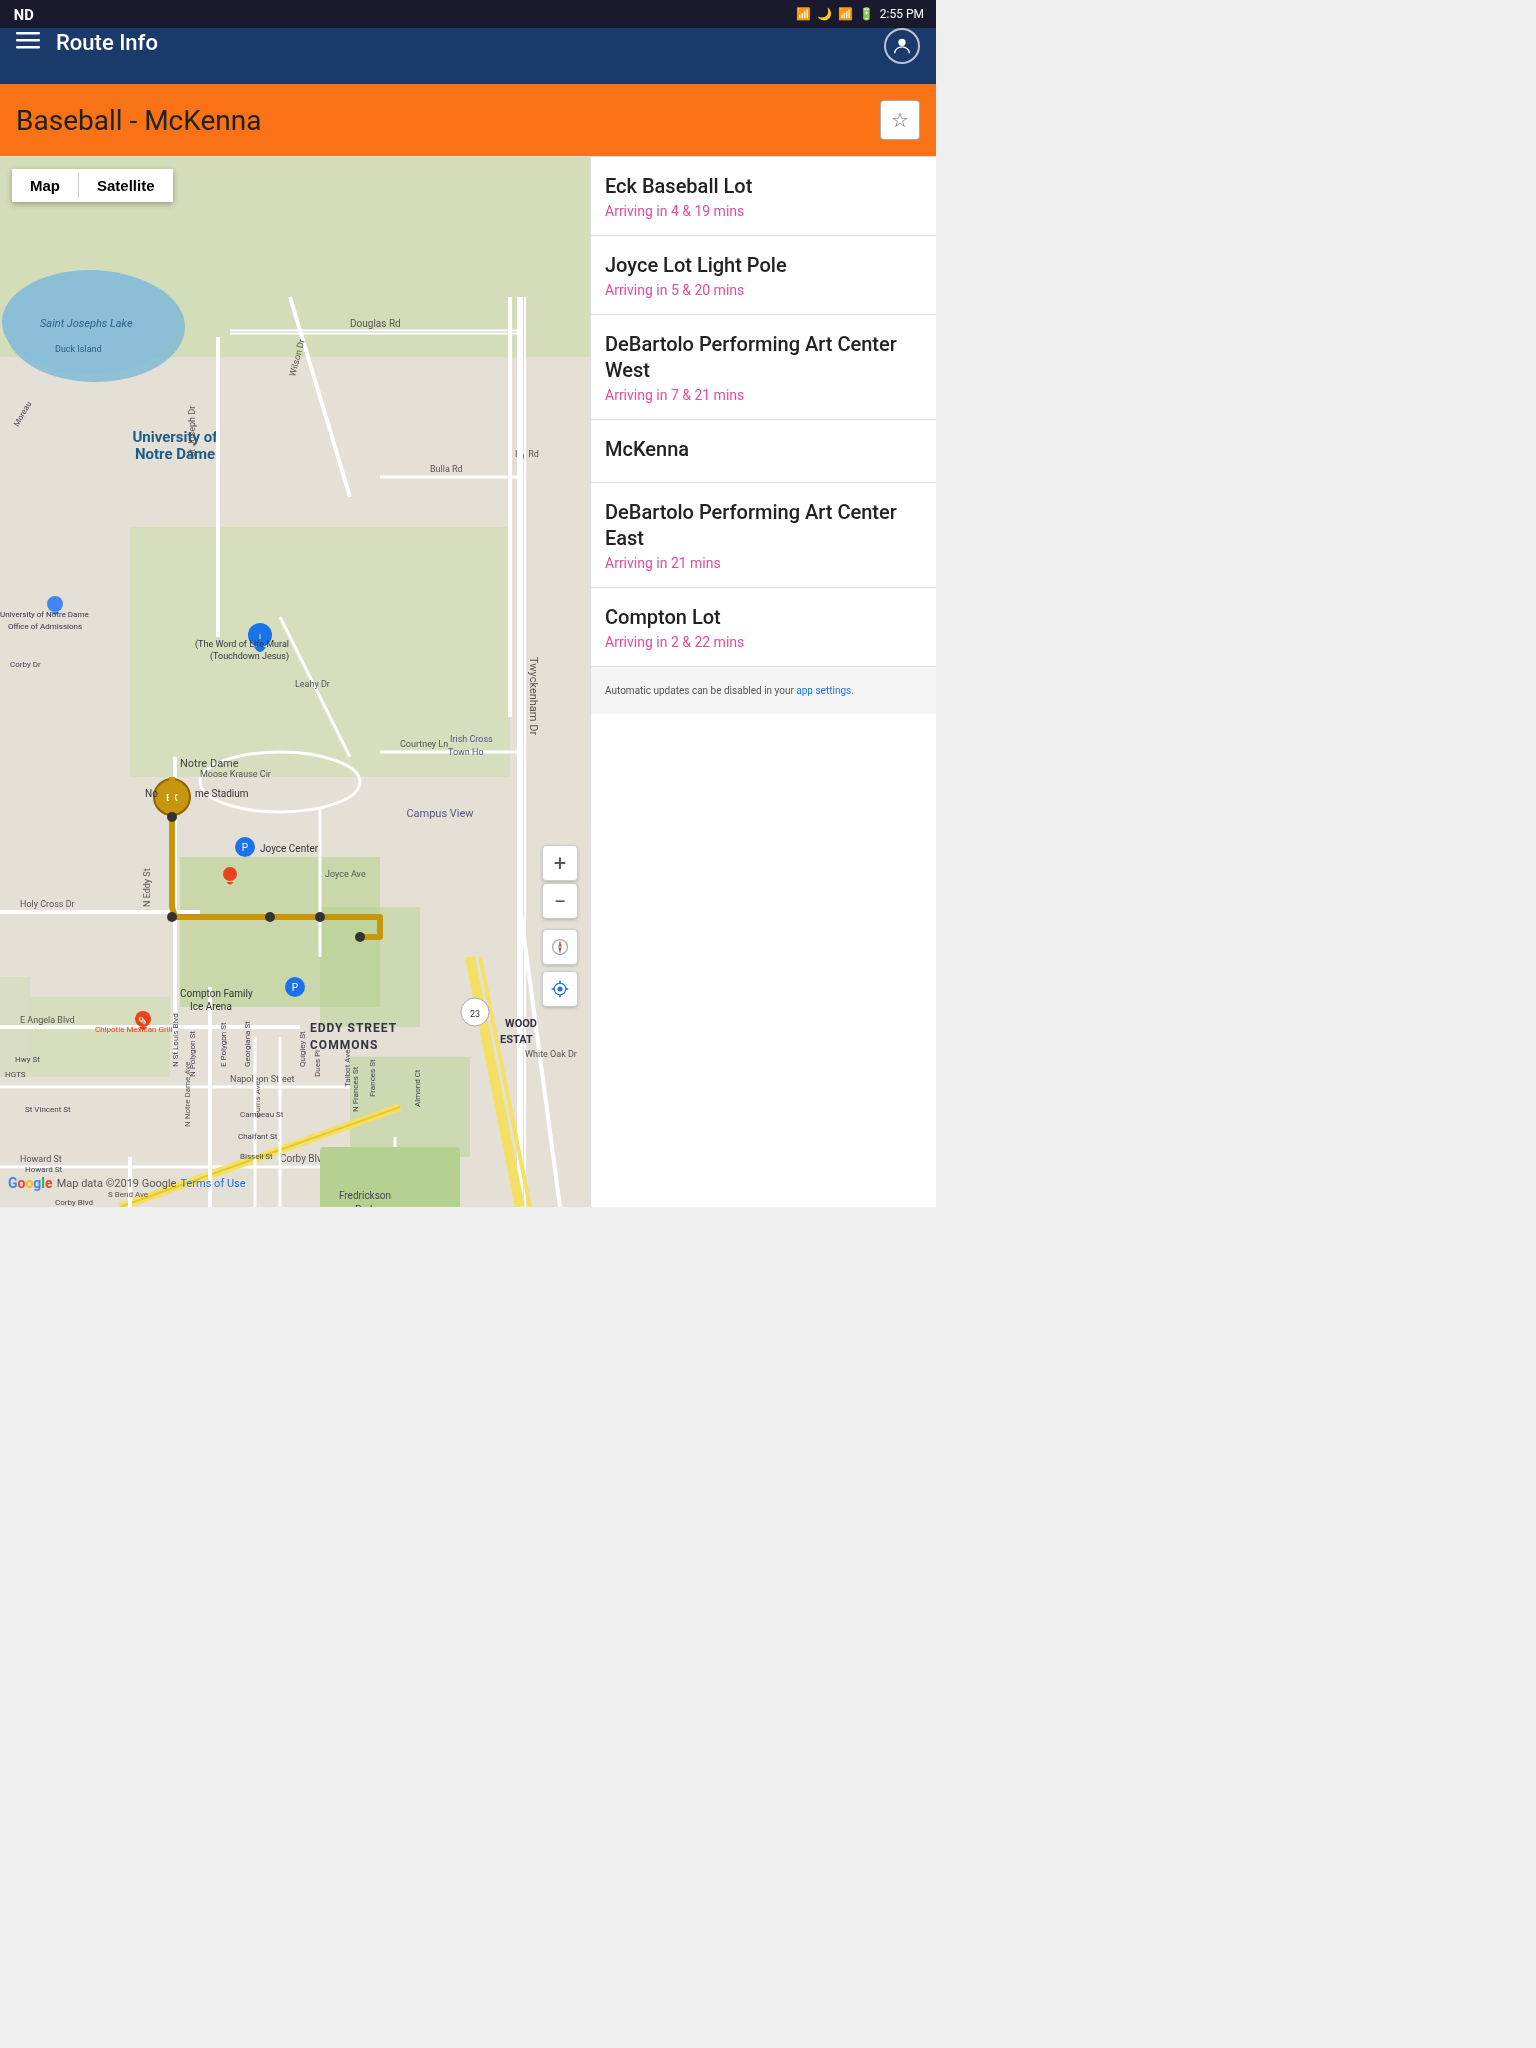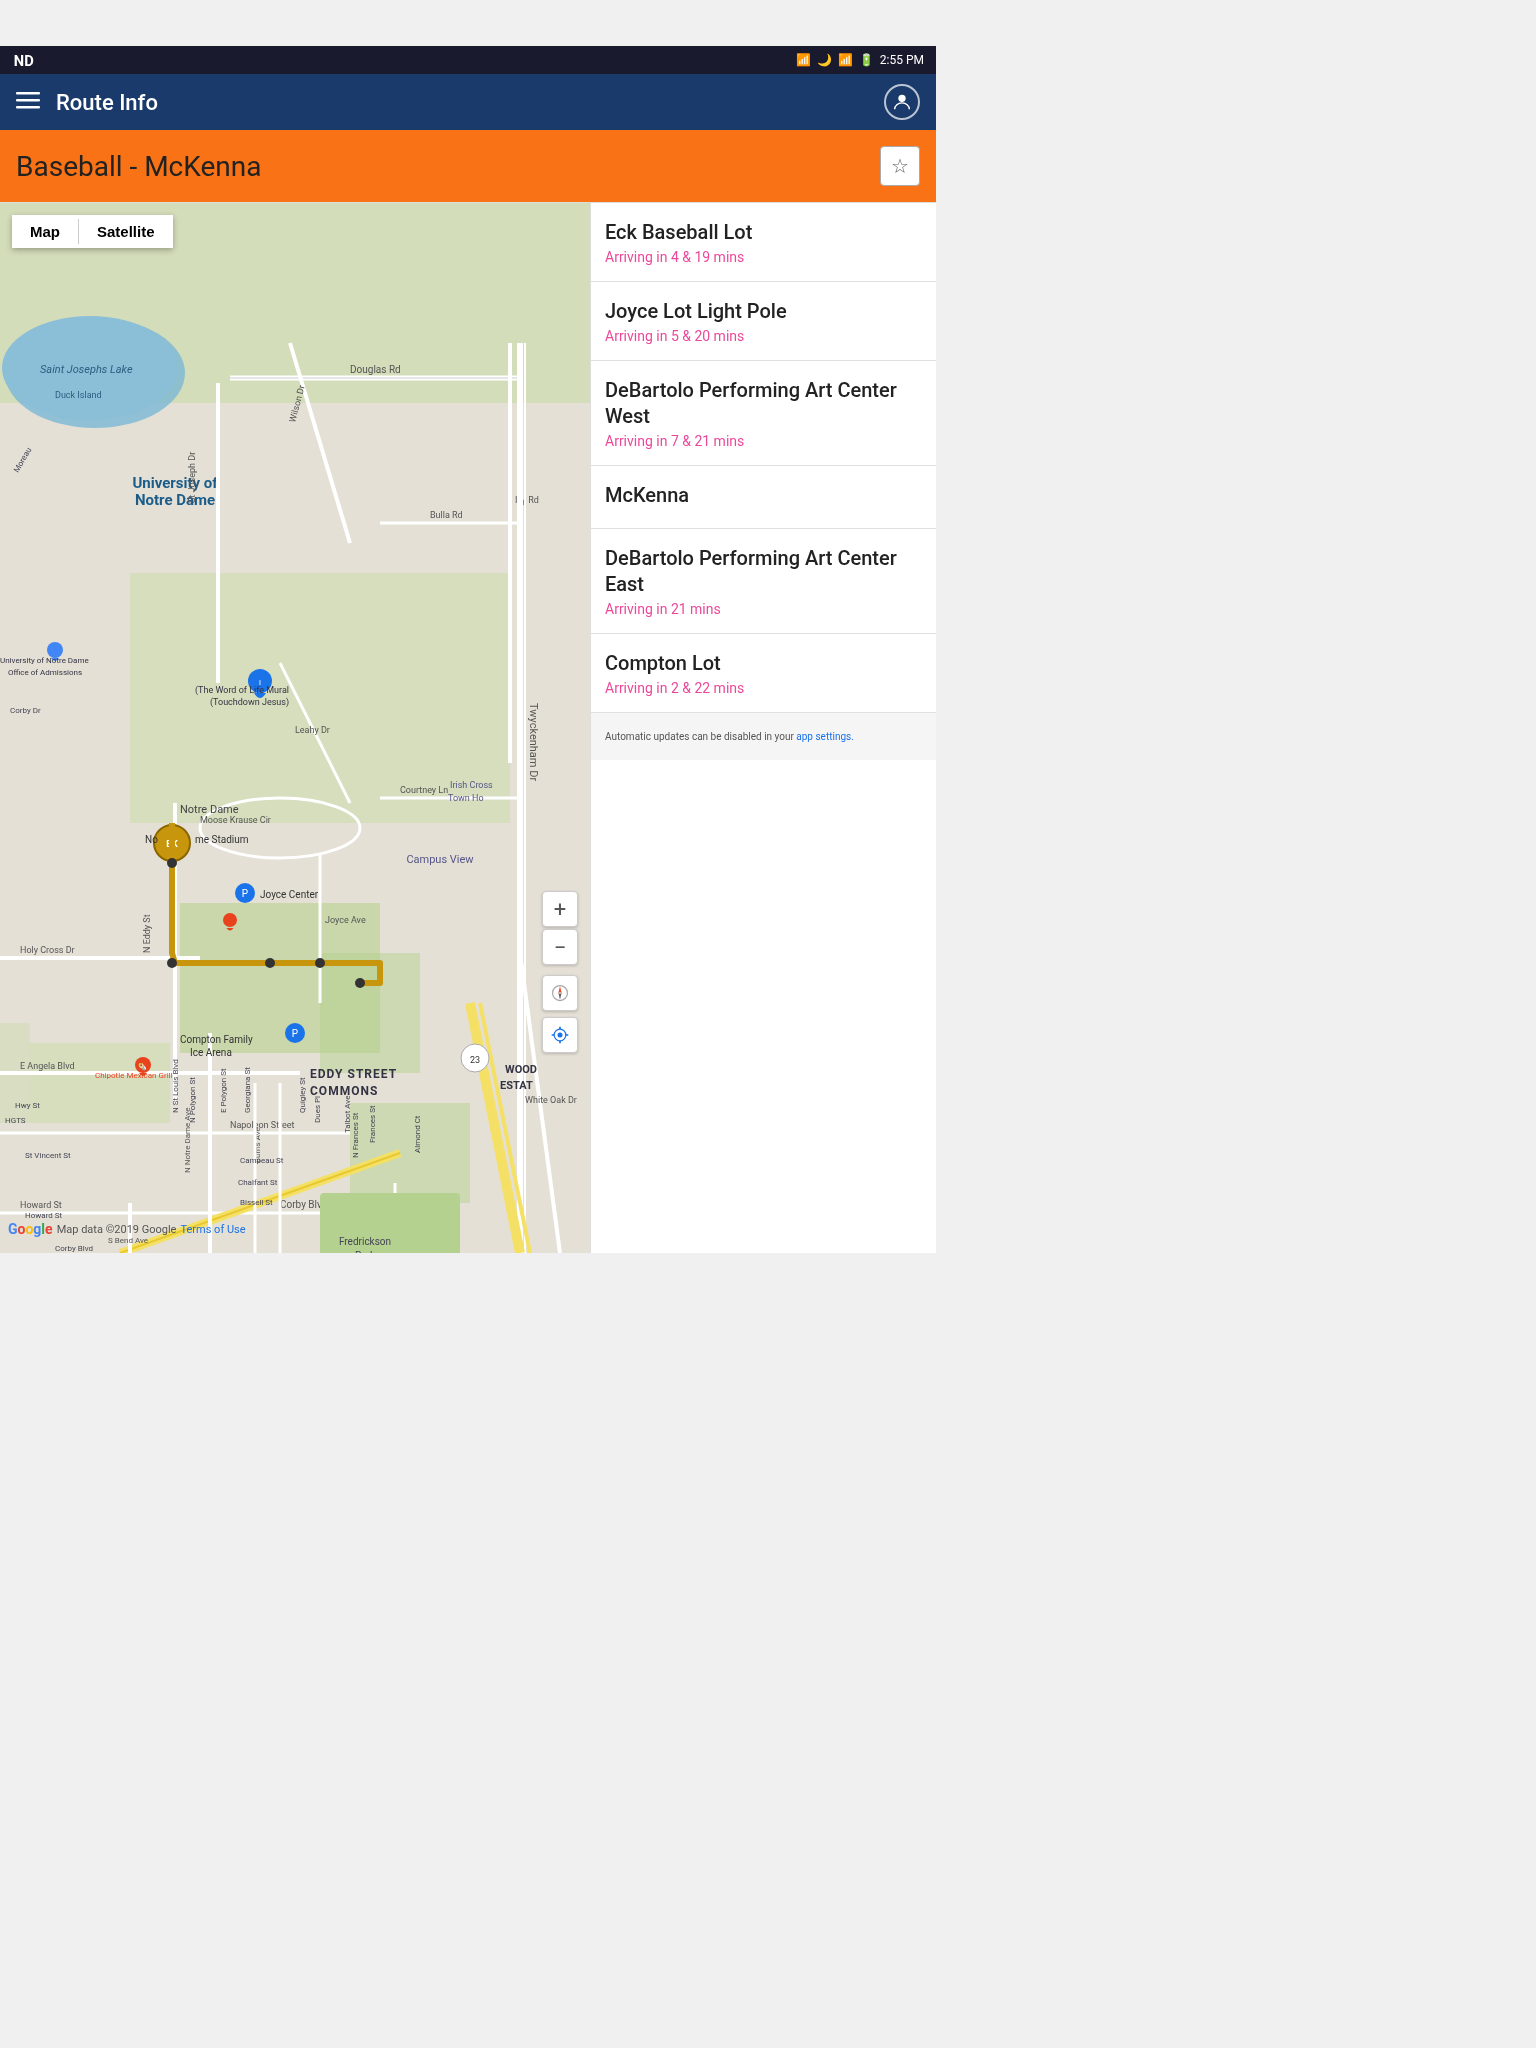--- a/index.html
+++ b/index.html
@@ -15,31 +15,30 @@
     
     .status-bar {
       background: #1a1a2e;
       height: 28px;
       display: flex;
       align-items: center;
       justify-content: space-between;
       padding: 0 12px;
       color: white;
       font-size: 13px;
-      margin-top: 46px;
     }
     .status-left { display: flex; align-items: center; gap: 4px; }
     .status-right { display: flex; align-items: center; gap: 6px; font-size: 12px; }
 
     
     .app-bar {
       background: #1a3a6b;
       height: 56px;
       display: flex;
-      align-items: center;
+      align-items: flex-start;
       padding: 0 16px;
       justify-content: space-between;
     }
     .app-bar-left { display: flex; align-items: center; gap: 16px; }
     .hamburger-icon { color: white; font-size: 20px; cursor: pointer; }
     .app-title { color: white; font-size: 22px; font-weight: 500; }
     .profile-icon {
       width: 36px; height: 36px;
       border-radius: 50%;
       border: 2px solid rgba(255,255,255,0.7);

